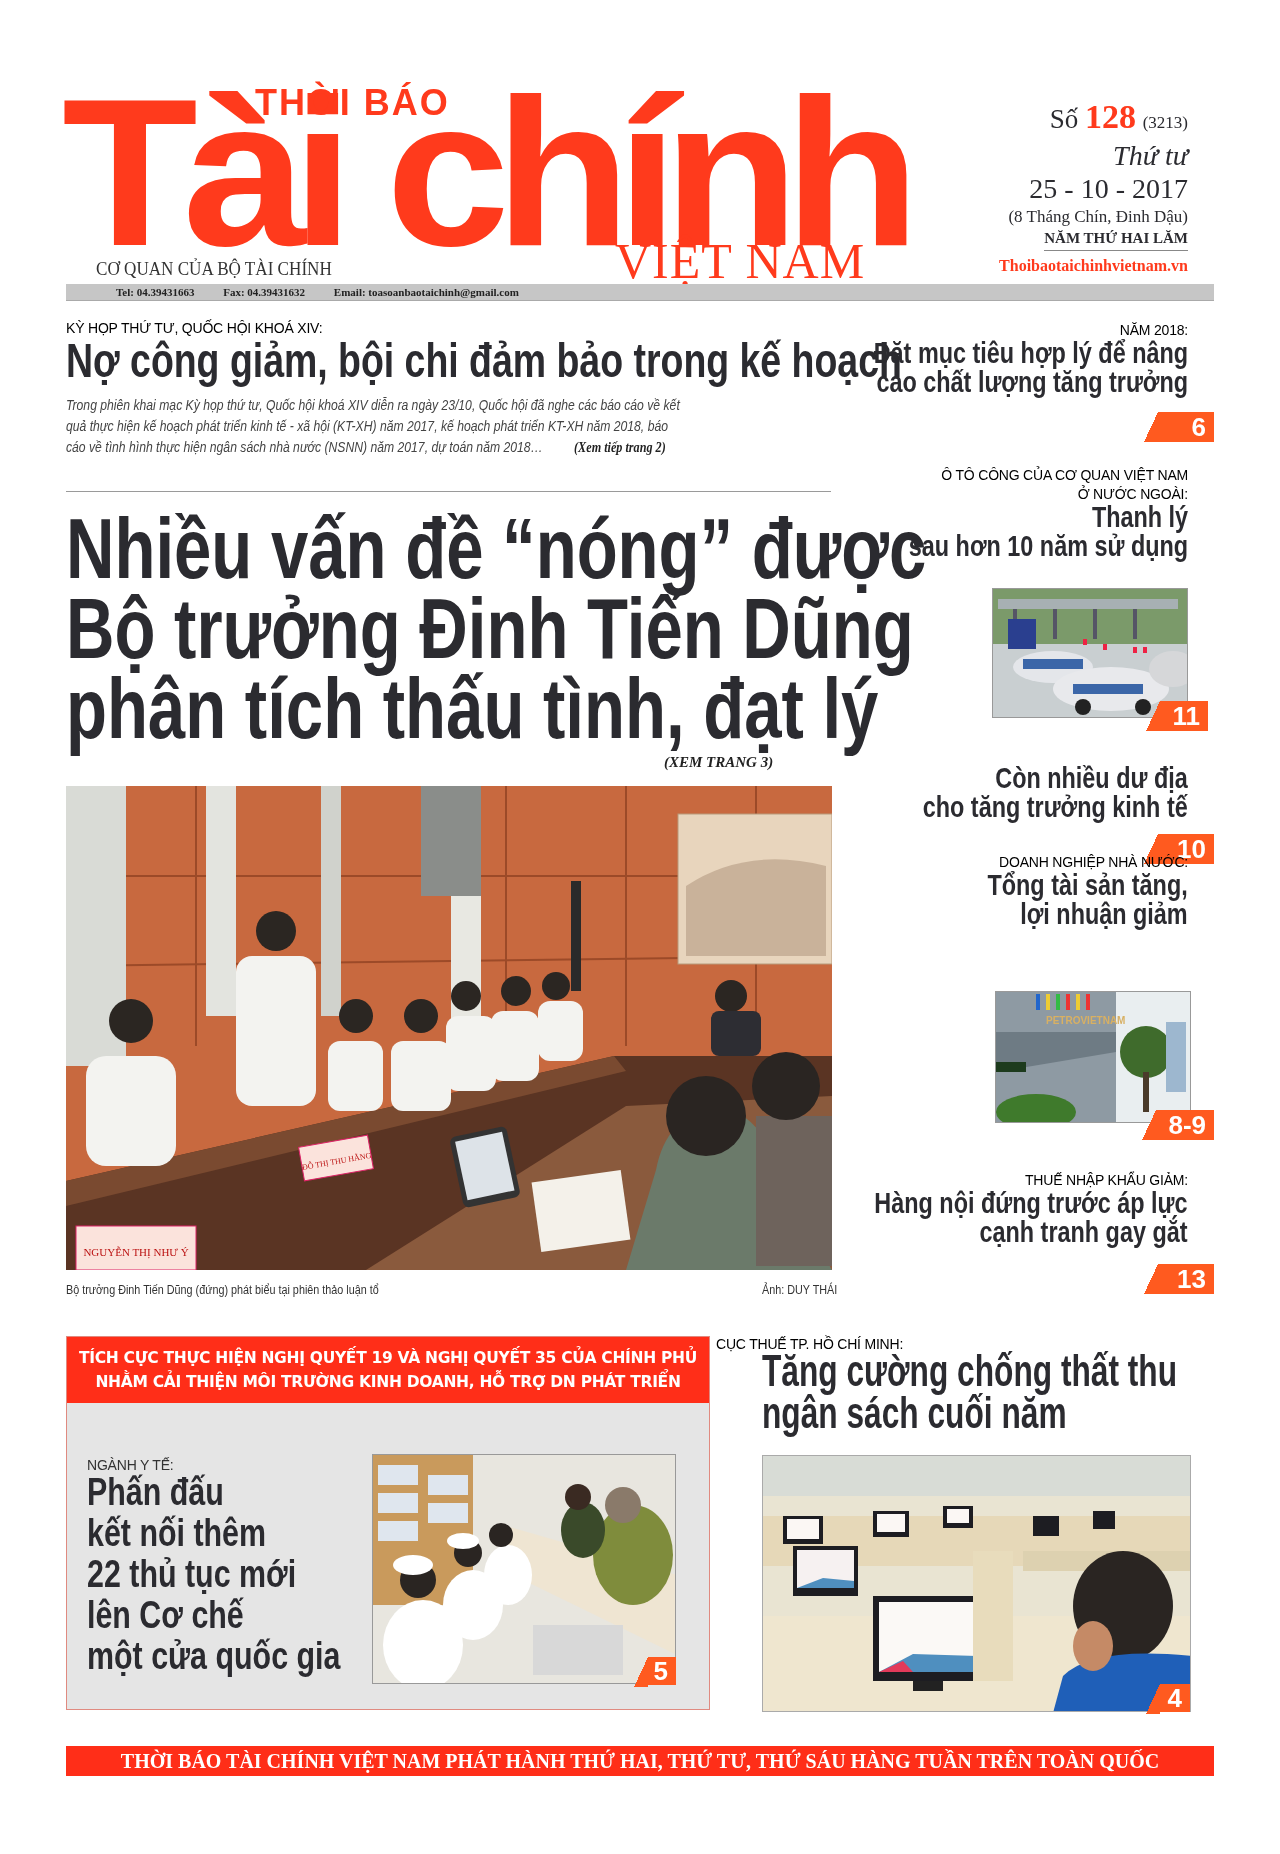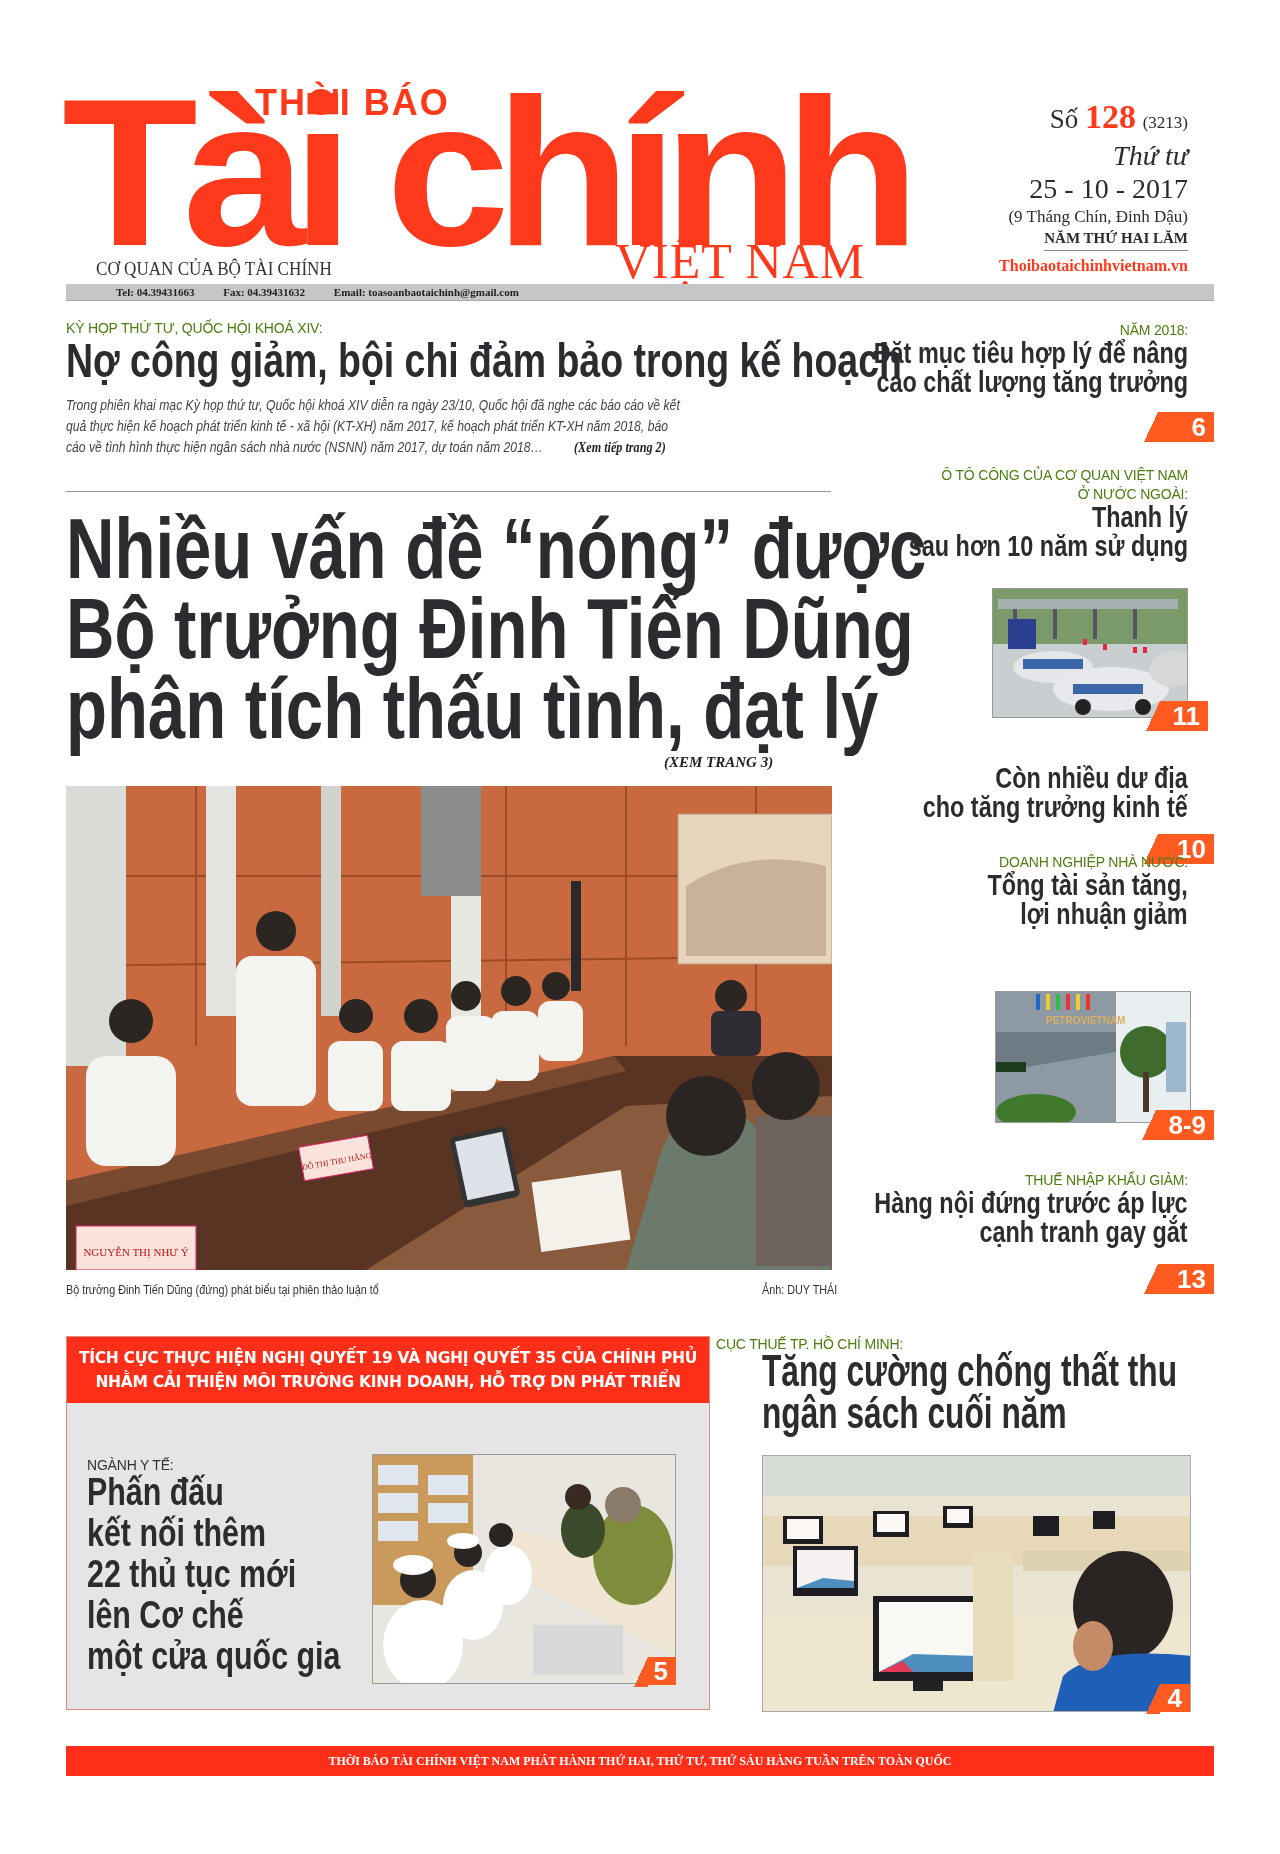--- a/index.html
+++ b/index.html
@@ -40,21 +40,21 @@
   .issue-line1 .no { color: #ff3a1c; font-weight: bold; font-size: 34px; }
   .issue-line1 .sub { font-size: 17px; }
   .issue-day { font-family: "Liberation Serif", serif; font-style: italic; font-size: 28px; line-height: 32px; }
   .issue-date { font-family: "Liberation Serif", serif; font-size: 28px; line-height: 34px; }
   .issue-lunar { font-family: "Liberation Serif", serif; font-size: 17px; line-height: 22px; }
   .issue-year { font-family: "Liberation Serif", serif; font-weight: bold; font-size: 15px; line-height: 20px;
                 border-bottom: 1px solid #888; display: inline-block; padding-bottom: 2px; }
   .issue-web { font-family: "Liberation Serif", serif; font-weight: bold; font-size: 16px; color: #ff3a1c; margin-top: 6px; }
 
   
-  .kicker { font-family: "Liberation Sans", sans-serif; font-size: 14px; color: #4d7c0f; letter-spacing: -0.2px; }
+  .kicker { font-family: "Liberation Sans", sans-serif; font-size: 14px; color: #000000; letter-spacing: -0.2px; }
   .head { font-family: "Liberation Sans", sans-serif; font-weight: 900; color: #2b2b30;
           transform: scaleX(0.78); transform-origin: left top; white-space: nowrap; }
   .head.right { transform-origin: right top; text-align: right; }
 
   .page-tag {
     position: absolute; height: 30px; background: #ff5a1f; color: #fff;
     font-family: "Liberation Sans", sans-serif; font-weight: 900; font-size: 26px;
     line-height: 30px; text-align: right; padding-right: 8px;
   }
   .page-tag::before {
@@ -100,41 +100,41 @@
   .nq-head { position: absolute; left: 20px; top: 135px; font-size: 38px; line-height: 41px; transform: scaleX(0.8); }
   .nq-photo { position: absolute; left: 305px; top: 117px; width: 304px; height: 230px; border: 1px solid #999; overflow: hidden; }
 
   
   .hcm-kicker { position: absolute; left: 716px; top: 1336px; }
   .hcm-head { position: absolute; left: 762px; top: 1350px; font-size: 44px; line-height: 42px; transform: scaleX(0.72); }
   .hcm-photo { position: absolute; left: 762px; top: 1455px; width: 429px; height: 257px; border: 1px solid #aaa; overflow: hidden; }
 
   
   .footer-bar { position: absolute; left: 66px; top: 1746px; width: 1148px; height: 30px; background: #ff2e18;
-                color: #fff; font-family: "Liberation Serif", serif; font-weight: bold; font-size: 12px;
+                color: #fff; font-family: "Liberation Serif", serif; font-weight: bold; font-size: 20px;
                 line-height: 30px; text-align: center; }
 </style>
 </head>
 <body>
 
 <header>
   <div class="mast-title">Tài chính</div>
   <div class="mast-thoibao">THỜI BÁO</div>
   <div class="mast-vietnam">VIỆT NAM</div>
   <div class="mast-agency">CƠ QUAN CỦA BỘ TÀI CHÍNH</div>
 
   <div class="issue-box">
     <div class="issue-line1">
       <span>Số</span>
       <span class="no">128</span>
       <span class="sub">(3213)</span>
     </div>
     <div class="issue-day">Thứ tư</div>
     <div class="issue-date">25 - 10 - 2017</div>
-    <div class="issue-lunar">(9 Tháng Chín, Đinh Dậu)</div>
+    <div class="issue-lunar">(8 Tháng Chín, Đinh Dậu)</div>
     <div><span class="issue-year">NĂM THỨ HAI LĂM</span></div>
     <div class="issue-web">Thoibaotaichinhvietnam.vn</div>
   </div>
 
   <div class="contact-bar">
     <span>Tel: 04.39431663</span>
     <span>Fax: 04.39431632</span>
     <span>Email: toasoanbaotaichinh@gmail.com</span>
   </div>
 </header>

